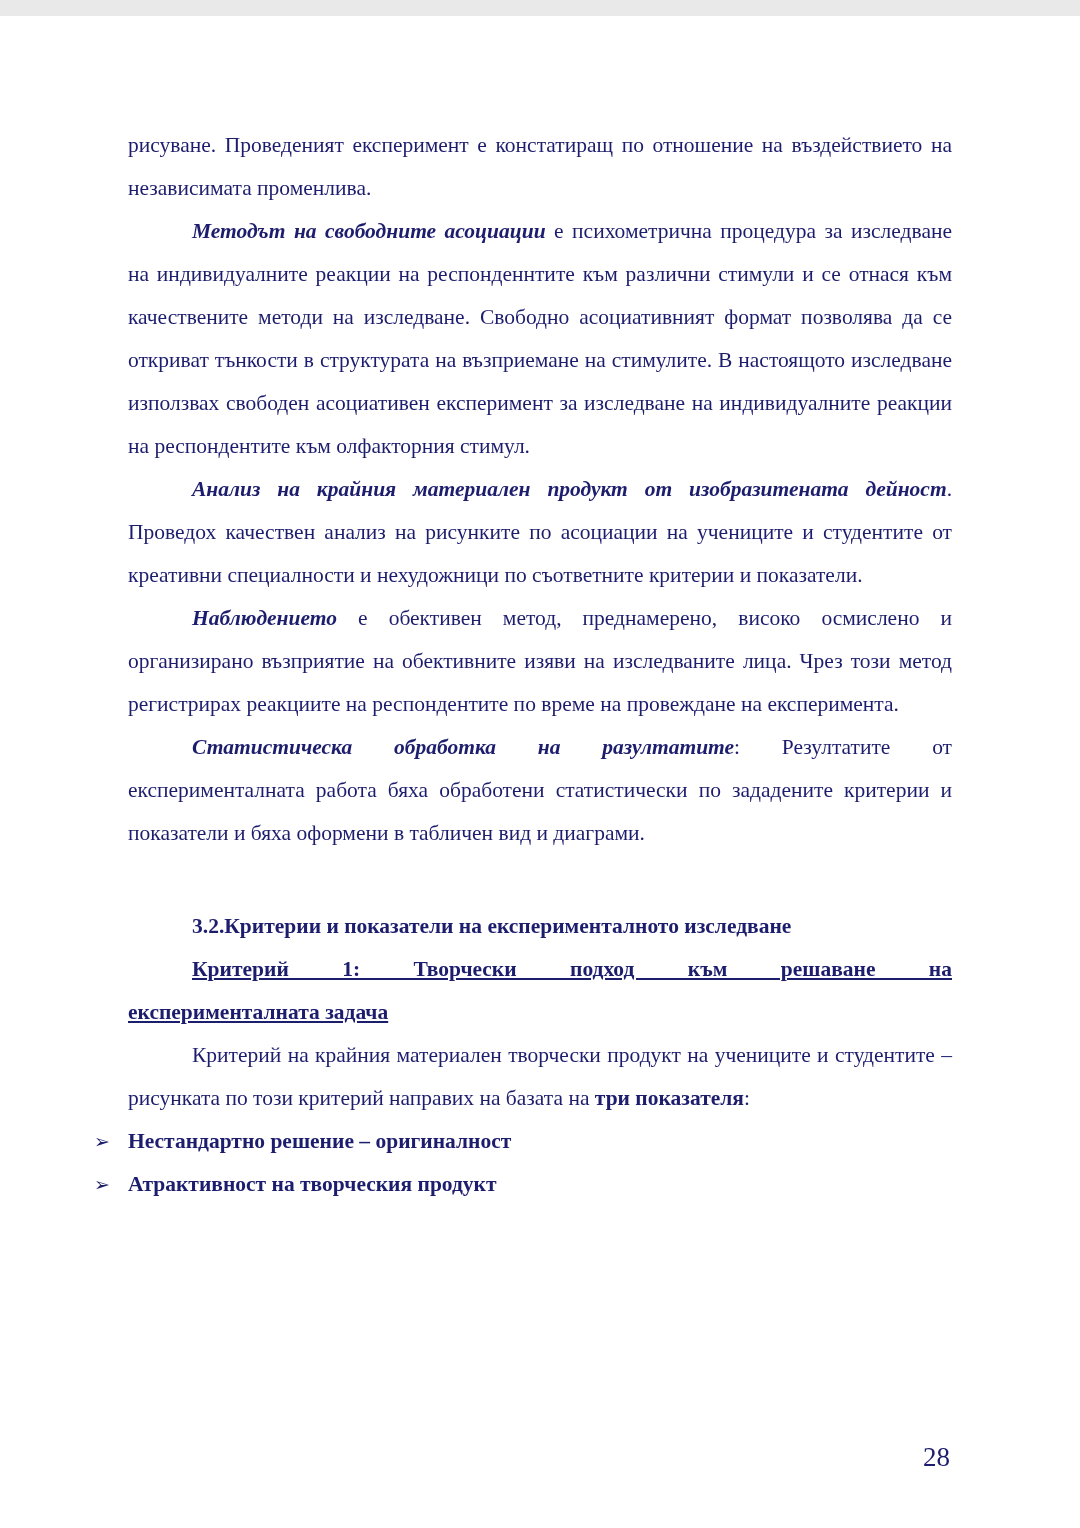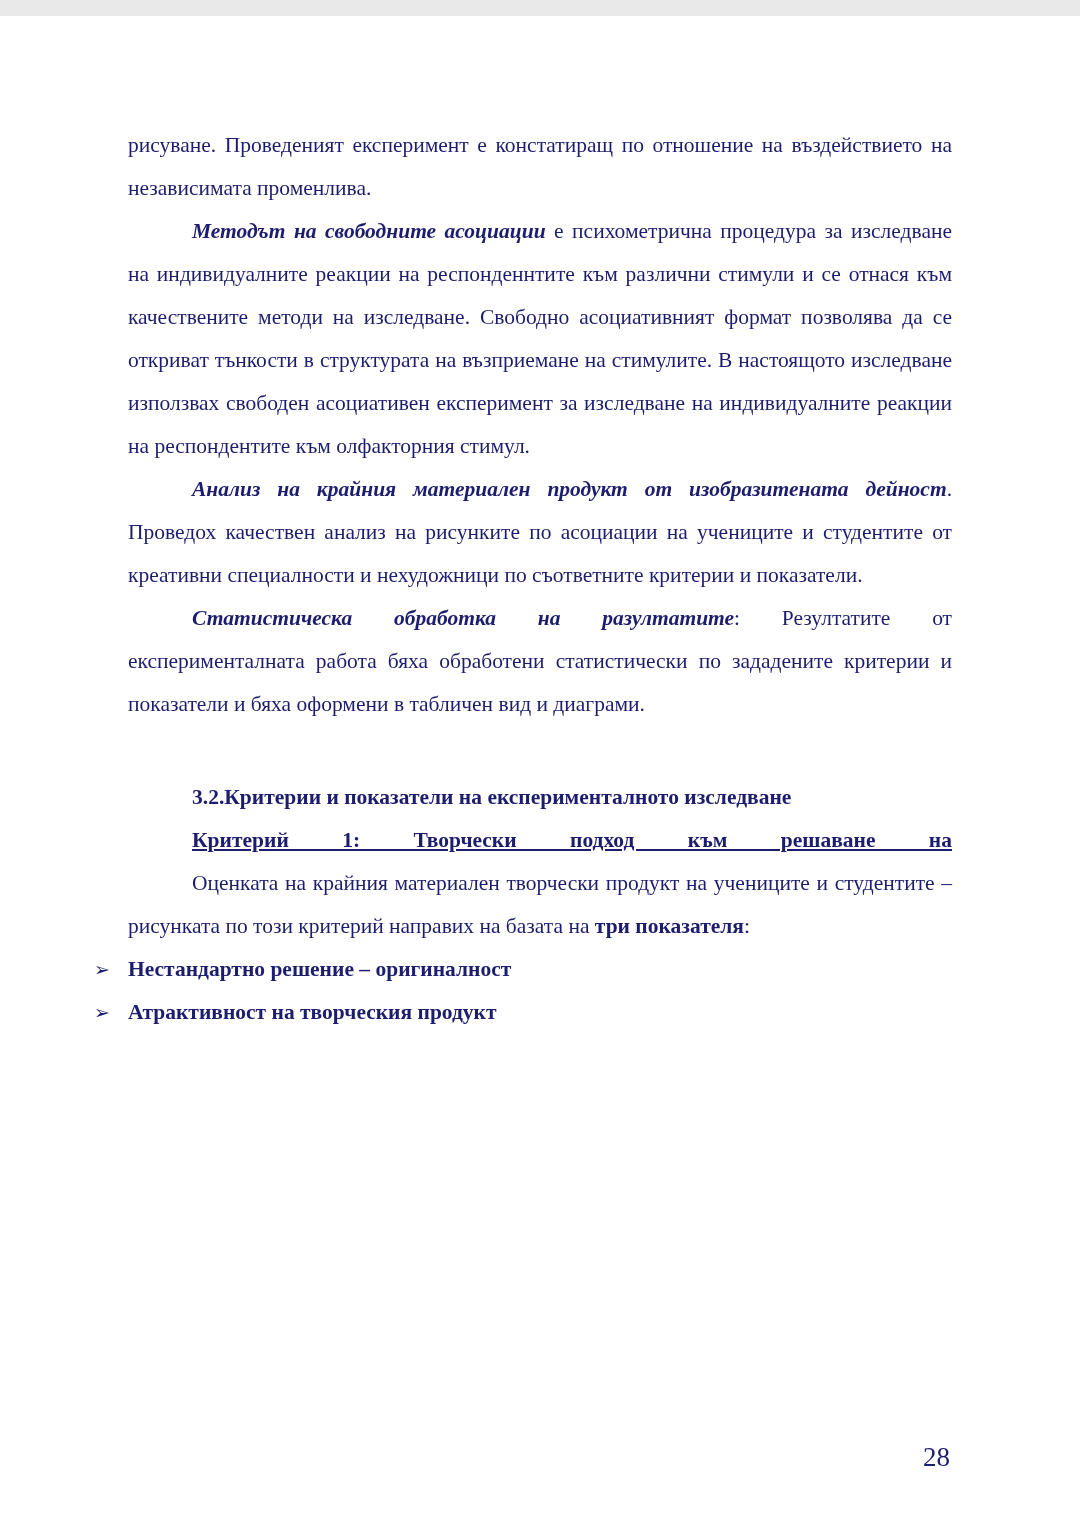--- a/index.html
+++ b/index.html
@@ -58,24 +58,26 @@
 </style>
 </head>
 <body>
 
 <div class="page" style="color: rgb(29, 29, 110);">
   <div class="content">
     <div id="paragraphs">
         <p class="para no-indent"><span class="normal">рисуване. Проведеният експеримент е констатиращ по отношение на въздействието на независимата променлива.</span></p>
         <p class="para"><span class="bold-italic">Методът на свободните асоциации</span><span class="normal"> е психометрична процедура за изследване на индивидуалните реакции на респонденнтите към различни стимули и се отнася към качествените методи на изследване. Свободно асоциативният формат позволява да се откриват тънкости в структурата на възприемане на стимулите. В настоящото изследване използвах свободен асоциативен експеримент за изследване на индивидуалните реакции на респондентите към олфакторния стимул.</span></p>
         <p class="para"><span class="bold-italic">Анализ на крайния материален продукт от изобразитената дейност</span><span class="normal">. Проведох качествен анализ на рисунките по асоциации на учениците и студентите от креативни специалности и нехудожници по съответните критерии и показатели.</span></p>
+        <p class="para"><span class="bold-italic">Наблюдението</span><span class="normal"> е обективен метод, преднамерено, високо осмислено и организирано възприятие на обективните изяви на изследваните лица. Чрез този метод регистрирах реакциите на респондентите по време на провеждане на експеримента.</span></p>
         <p class="para"><span class="bold-italic">Статистическа обработка на разултатите</span><span class="normal">: Резултатите от експерименталната работа бяха обработени статистически по зададените критерии и показатели и бяха оформени в табличен вид и диаграми.</span></p>
         <p class="para section-heading"><span class="bold">3.2.Критерии и показатели на експерименталното изследване</span></p>
         <p class="para criterion-line1"><span class="bi-underline">Критерий 1: Творчески подход към решаване на</span></p>
-        <p class="para"><span class="normal">Оценката на крайния материален творчески продукт на учениците и студентите – рисунката по този критерий направих на базата на </span><span class="bold">три показателя</span><span class="normal">:</span></p>
+        <p class="para criterion-line2"><span class="bi-underline">експерименталната задача</span></p>
+        <p class="para"><span class="normal">Критерий на крайния материален творчески продукт на учениците и студентите – рисунката по този критерий направих на базата на </span><span class="bold">три показателя</span><span class="normal">:</span></p>
       </div>
     <div class="bullet-list" id="bullets">
         <div class="bullet-item">
           <span class="bullet-marker">➢</span>
           <span class="bullet-text">Нестандартно решение – оригиналност</span>
         </div>
         <div class="bullet-item">
           <span class="bullet-marker">➢</span>
           <span class="bullet-text">Атрактивност на творческия продукт</span>
         </div>

